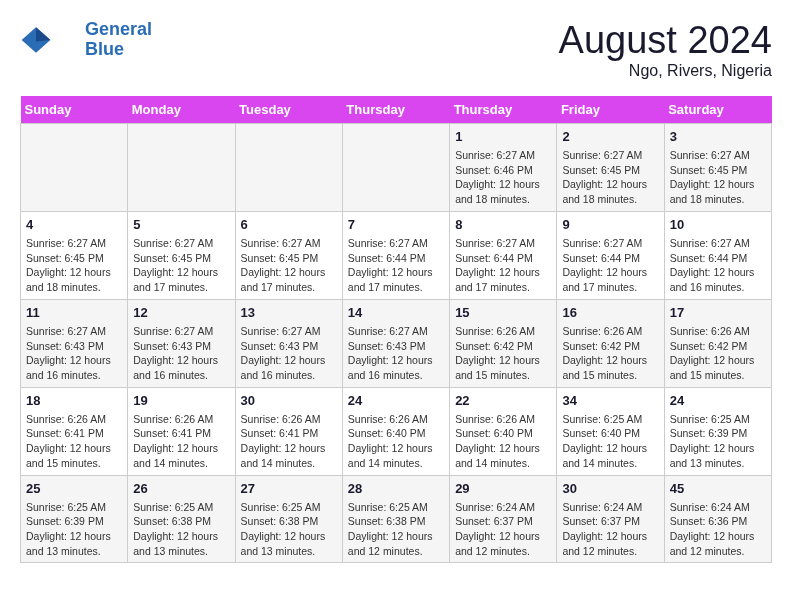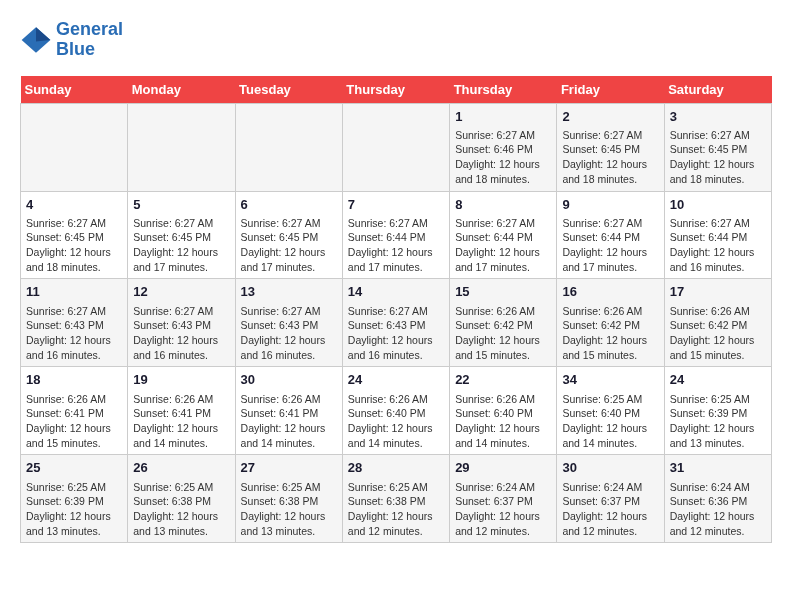--- a/index.html
+++ b/index.html
@@ -22,20 +22,21 @@
       gap: 4px;
     }
     .logo-text {
       font-size: 18px;
       font-weight: bold;
       color: #1a1a2e;
       line-height: 1.1;
     }
     .logo-text span {
       color: #2a6db5;
+      margin-left: 29px;
     }
     .logo-icon {
       width: 32px;
       height: 32px;
     }
     .title-block {
       text-align: right;
     }
     .main-title {
       font-size: 38px;
@@ -46,21 +47,21 @@
     .subtitle {
       font-size: 16px;
       color: #1a1a2e;
     }
     table {
       width: 100%;
       border-collapse: collapse;
       font-size: 11px;
     }
     thead tr th {
-      background-color: #ef4444;
+      background-color: #d946ef;
       color: #fff;
       padding: 6px 4px;
       text-align: left;
       font-size: 13px;
       font-weight: bold;
     }
     tbody tr td {
       border: 1px solid #ccc;
       vertical-align: top;
       padding: 4px 5px;
@@ -94,20 +95,24 @@
   <div class="logo">
     <svg class="logo-icon" viewBox="0 0 40 40" width="40" height="40">
       <polygon points="20,4 38,20 20,36 2,20" fill="#2a6db5"></polygon>
       <polygon points="20,4 38,20 20,22" fill="#1a4a8a"></polygon>
     </svg>
     <div class="logo-text">
       <div><span>General</span></div>
       <div><span style="color:#2a6db5">Blue</span></div>
     </div>
   </div>
+  <div class="title-block">
+    <div class="main-title">August 2024</div>
+    <div class="subtitle">Ngo, Rivers, Nigeria</div>
+  </div>
 </div>
 
 <table>
   <thead>
     <tr>
     <th>Sunday</th>
         <th>Monday</th>
         <th>Tuesday</th>
         <th>Thursday</th>
         <th>Thursday</th>
@@ -303,20 +308,20 @@
           <div>Sunset: 6:37 PM</div>
           <div>Daylight: 12 hours and 12 minutes.</div>
         </td>
         <td>
           <span class="day-num">30</span>
           <div>Sunrise: 6:24 AM</div>
           <div>Sunset: 6:37 PM</div>
           <div>Daylight: 12 hours and 12 minutes.</div>
         </td>
         <td>
-          <span class="day-num">31</span>
+          <span class="day-num">45</span>
           <div>Sunrise: 6:24 AM</div>
           <div>Sunset: 6:36 PM</div>
           <div>Daylight: 12 hours and 12 minutes.</div>
         </td>
       </tr>
     </tbody>
 </table>
 
 </body></html>

